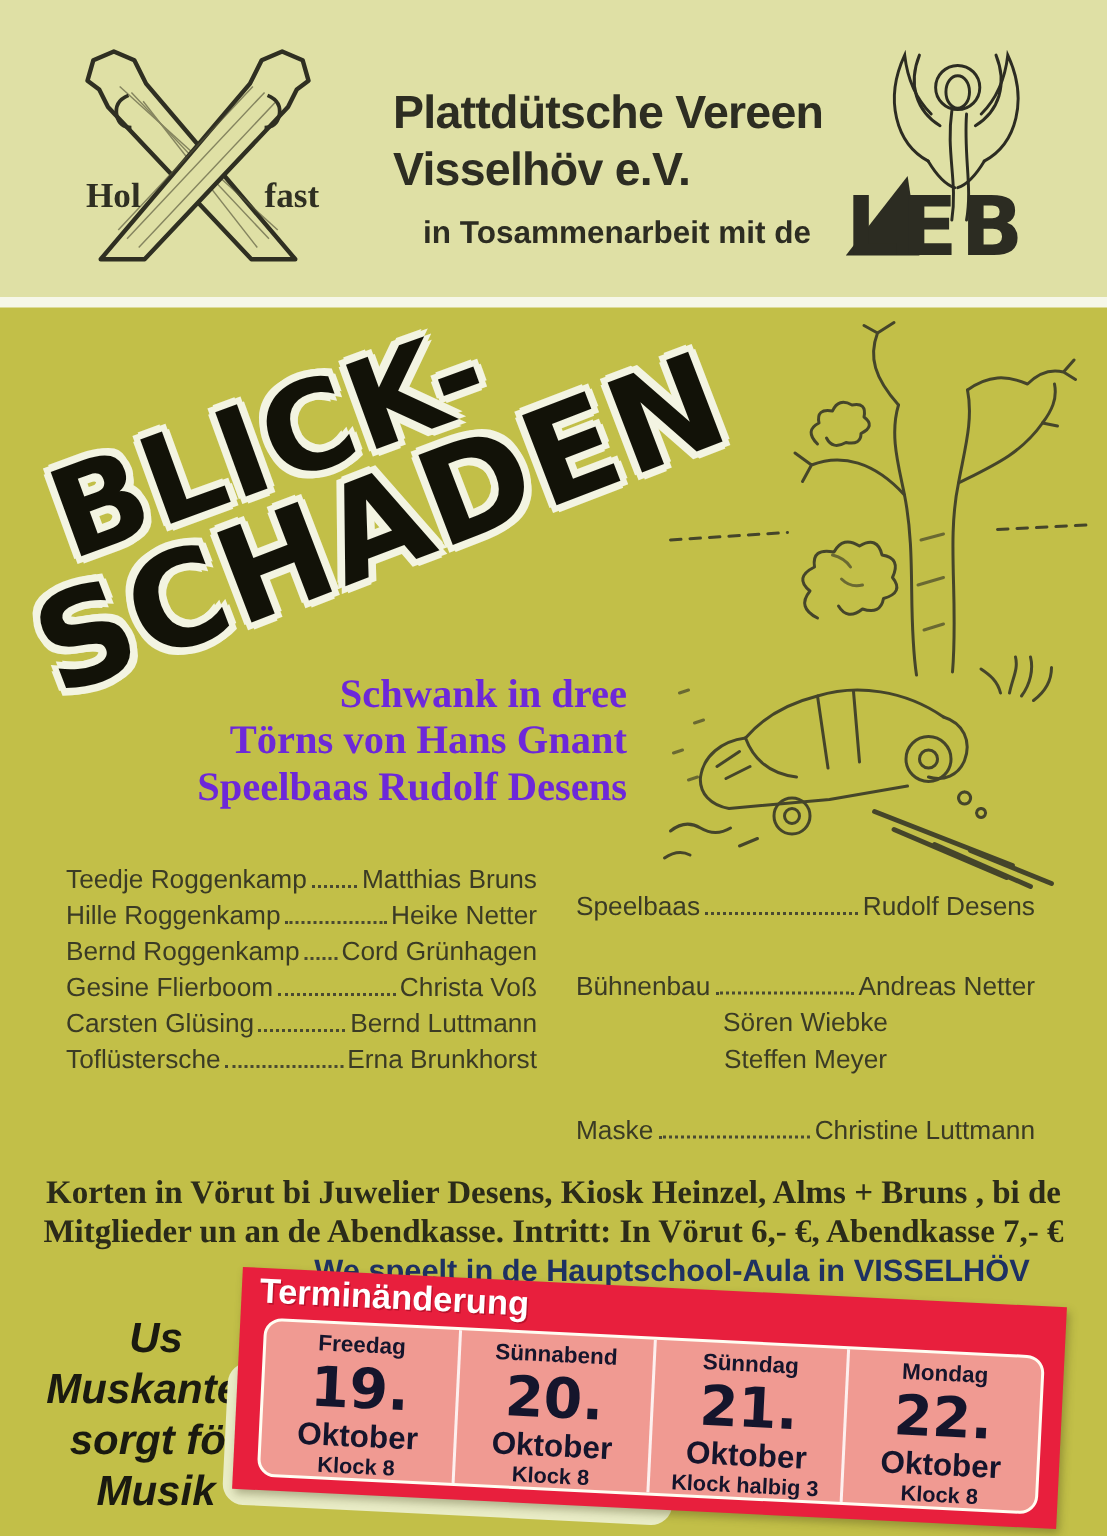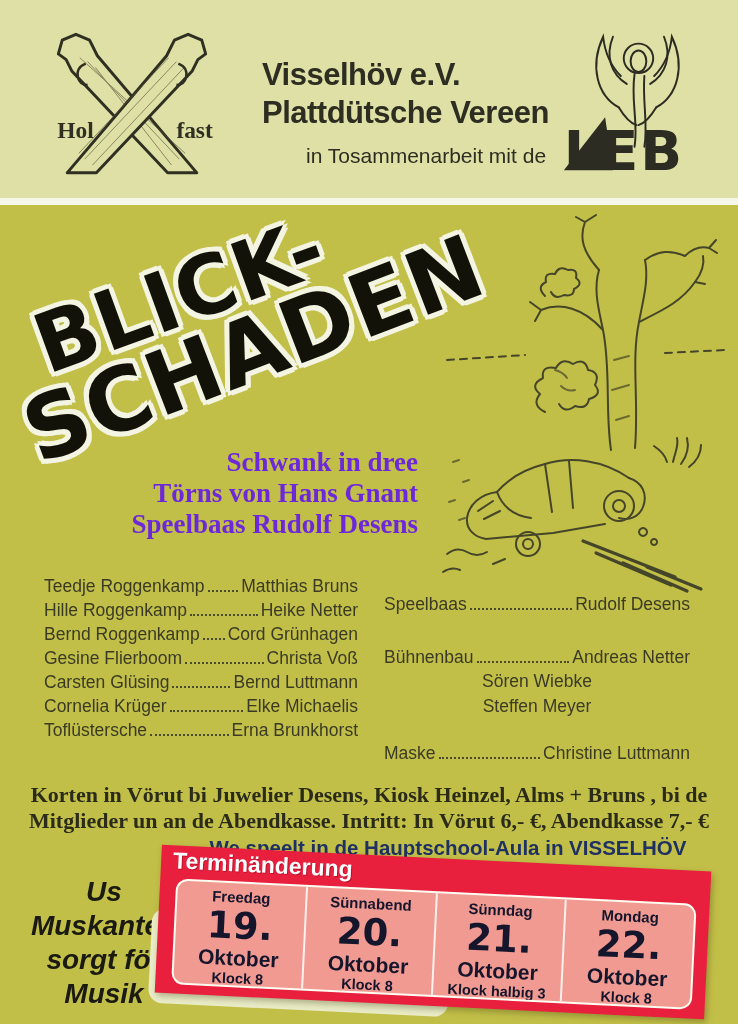--- a/index.html
+++ b/index.html
@@ -8,21 +8,21 @@
     background:#c2bf48;font-family:"Liberation Sans",sans-serif;
     margin:0 auto;
   }
   
   .header{position:absolute;left:0;top:0;width:738px;height:198px;background:#dfe0a5;}
   .divider{position:absolute;left:0;top:198px;width:738px;height:7px;background:#f6f7e8;}
   .holfast{position:absolute;left:32px;top:30px;}
   .leb{position:absolute;left:556px;top:22px;}
   .org{position:absolute;left:262px;top:56px;color:#2d2d22;font-weight:bold;
        font-size:31px;line-height:38px;letter-spacing:-0.5px;}
-  .coop{position:absolute;left:306px;top:144px;color:#2d2d22;font-weight:400;font-size:21px;}
+  .coop{position:absolute;left:282px;top:144px;color:#2d2d22;font-weight:700;font-size:21px;}
   
   .title{
     position:absolute;color:#121208;font-weight:800;font-family:"DejaVu Sans",sans-serif;
     white-space:nowrap;z-index:3;letter-spacing:1px;
     text-shadow:0 5px 0 #f3f4e2,0 -5px 0 #f3f4e2,5px 0 0 #f3f4e2,-5px 0 0 #f3f4e2,
       4px 4px 0 #f3f4e2,-4px 4px 0 #f3f4e2,4px -4px 0 #f3f4e2,-4px -4px 0 #f3f4e2;
   }
   .title1{left:55px;top:295px;font-size:82px;line-height:100px;
           transform:rotate(-20deg);transform-origin:0 100%;}
   .title2{left:46px;top:383px;font-size:88px;line-height:100px;
@@ -96,22 +96,22 @@
         <path d="M148,32 L54,132" fill="none"></path>
         <path d="M156,38 L62,138" fill="none"></path>
         <path d="M140,28 L48,126" fill="none"></path>
       </g>
       <path d="M150,34 q10,4 8,14 q-2,8 -10,8" fill="none" stroke="#2f2f22" stroke-width="2.5"></path>
       <text x="26" y="110" font-size="24" font-weight="bold" fill="#2f2f22">Hol</text>
       <text x="148" y="110" font-size="24" font-weight="bold" fill="#2f2f22">fast</text>
     </svg>
 
     <div class="org">
+      <div>Plattdütsche Vereen</div>
       <div>Visselhöv e.V.</div>
-      <div>Plattdütsche Vereen</div>
     </div>
 
     <div class="coop">in Tosammenarbeit mit de</div>
 
     <svg class="leb" width="162" height="164" viewBox="0 0 165 165">
       <g stroke="#2c2c22" stroke-width="2" fill="none" stroke-linecap="round">
         <circle cx="84" cy="36" r="15"></circle>
         <ellipse cx="84" cy="39" rx="8" ry="11"></ellipse>
         <path d="M80,52 C76,80 84,100 80,126"></path>
         <path d="M90,54 C88,82 94,104 90,126"></path>
@@ -211,25 +211,20 @@
       <span>Gesine Flierboom</span>
       <span class="leader"></span>
       <span>Christa Voß</span>
     </div>
     <div class="cast-row">
       <span>Carsten Glüsing</span>
       <span class="leader"></span>
       <span>Bernd Luttmann</span>
     </div>
     <div class="cast-row">
-      <span>Cornelia Krüger</span>
-      <span class="leader"></span>
-      <span>Elke Michaelis</span>
-    </div>
-    <div class="cast-row">
       <span>Toflüstersche</span>
       <span class="leader"></span>
       <span>Erna Brunkhorst</span>
     </div>
   </div>
 
   <div class="staff">
     <div class="staff-row">
       <span>Speelbaas</span>
       <span class="leader"></span>

